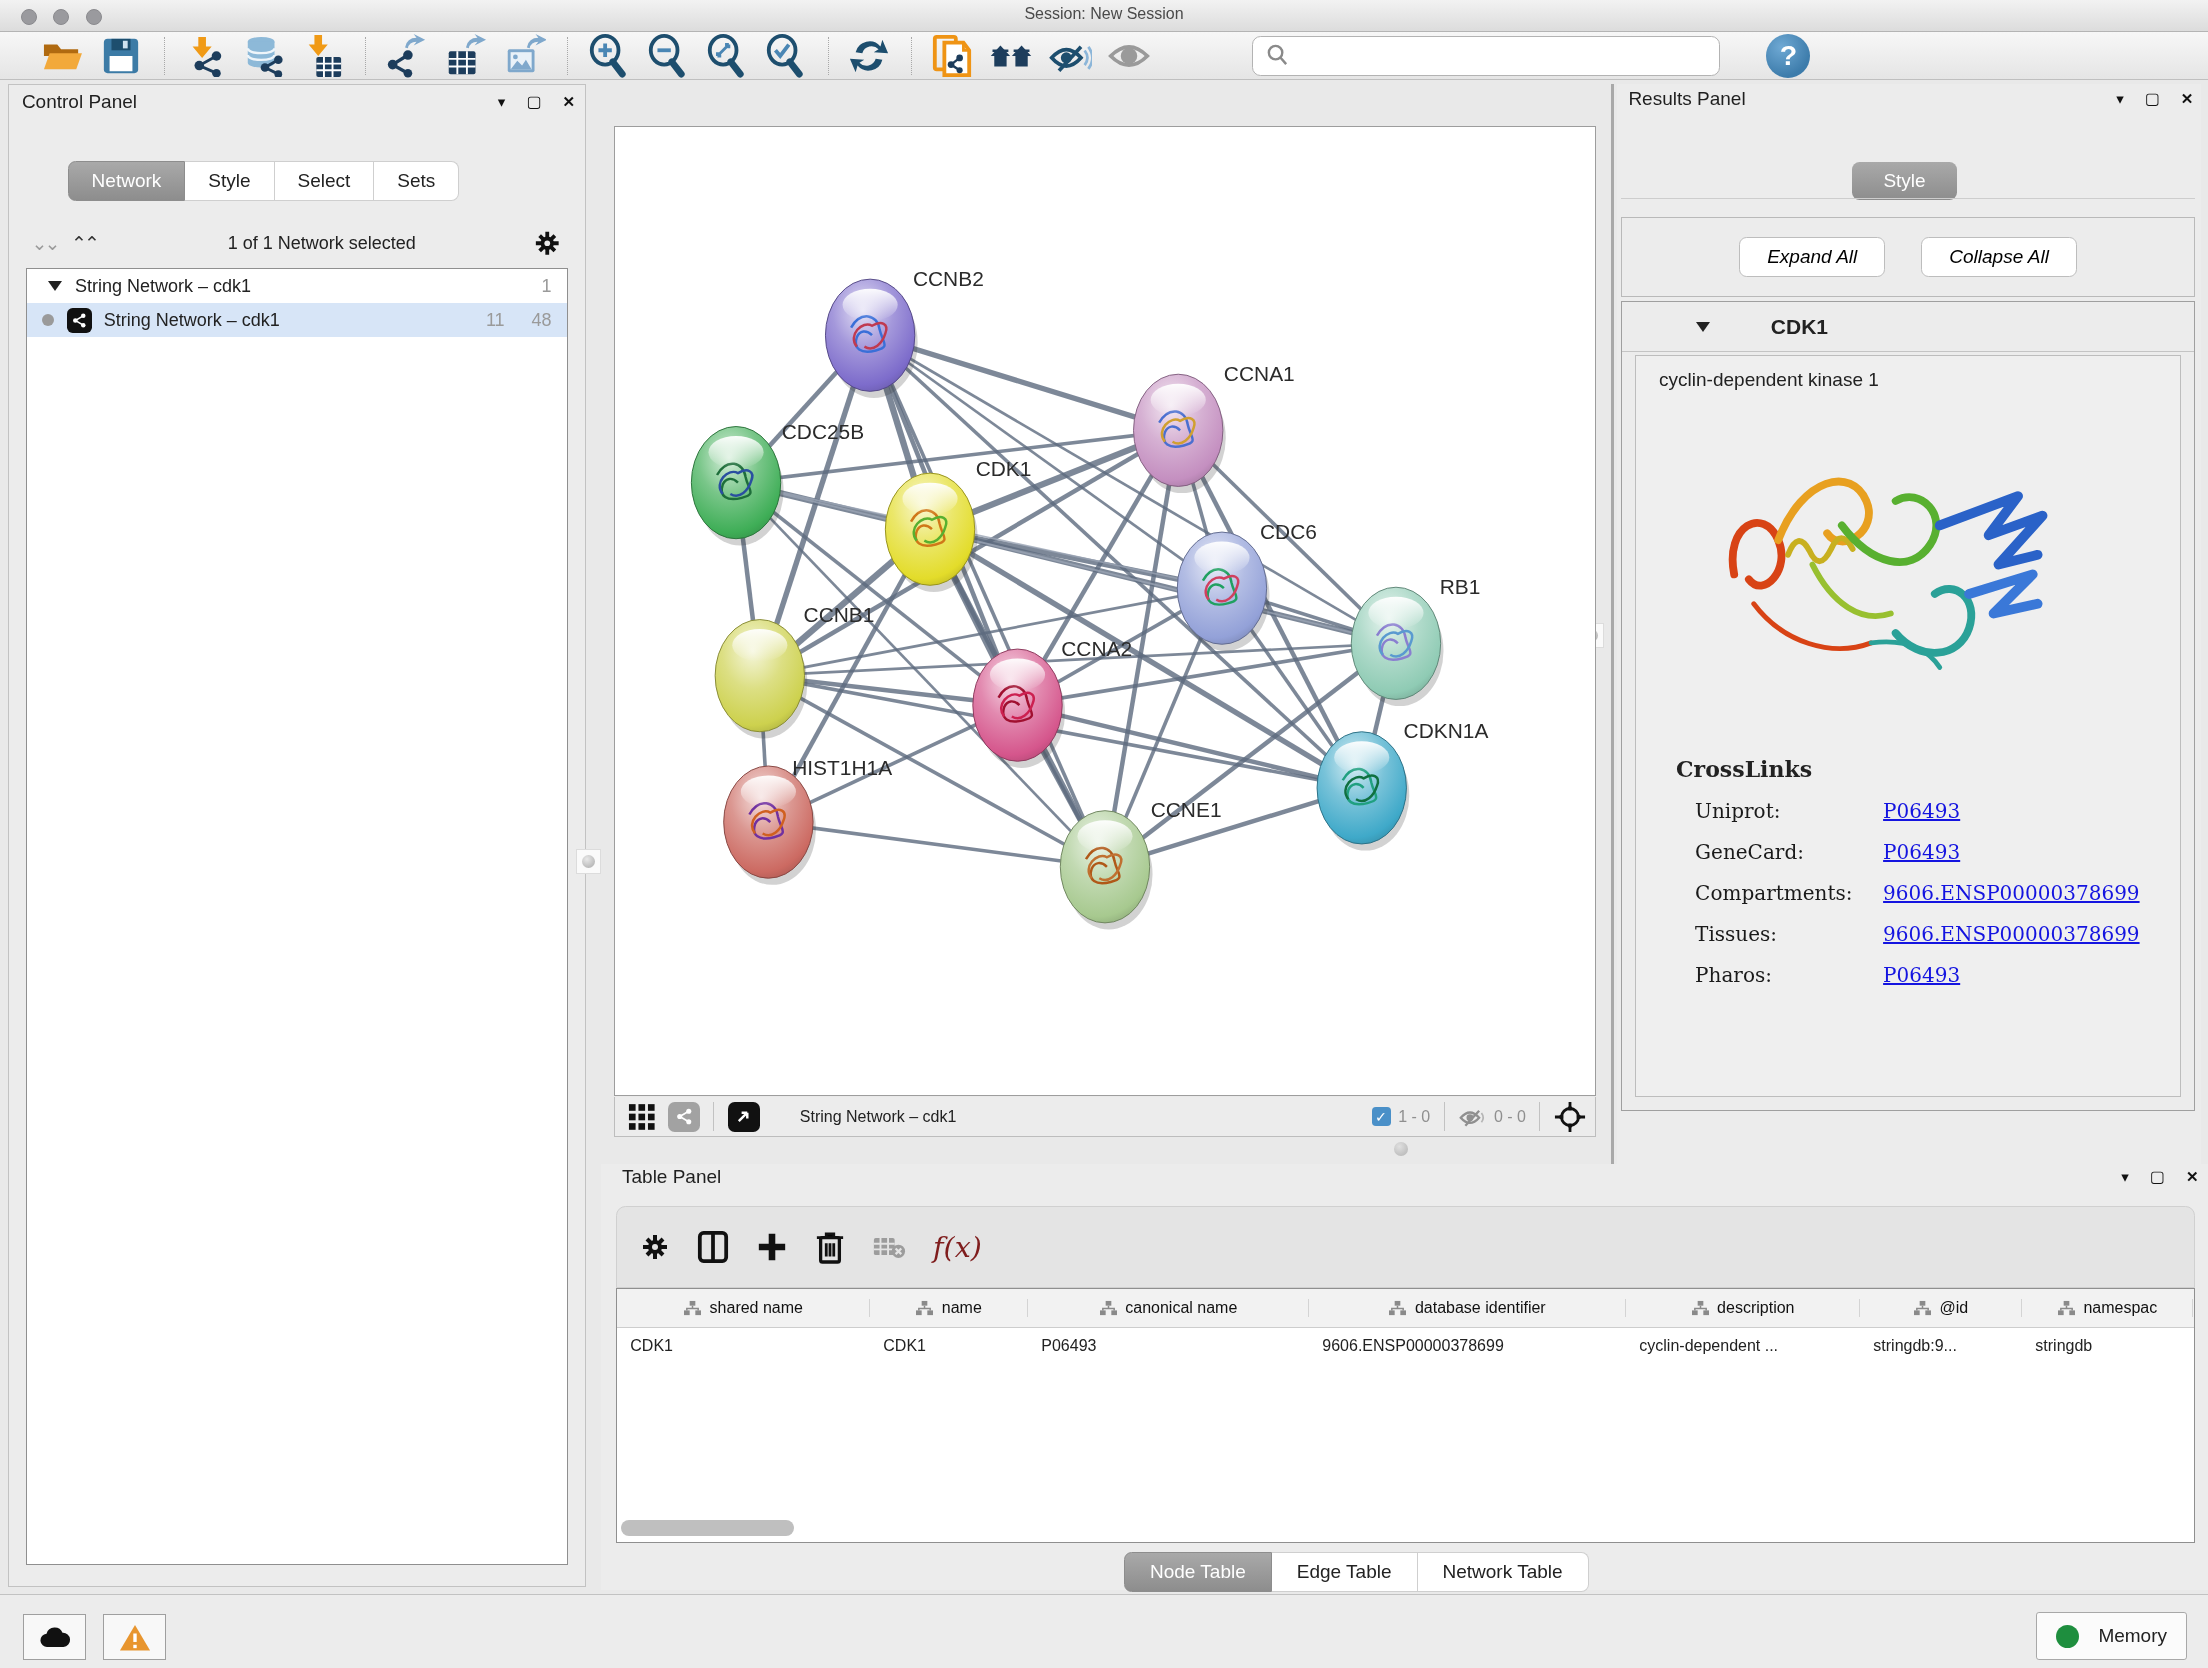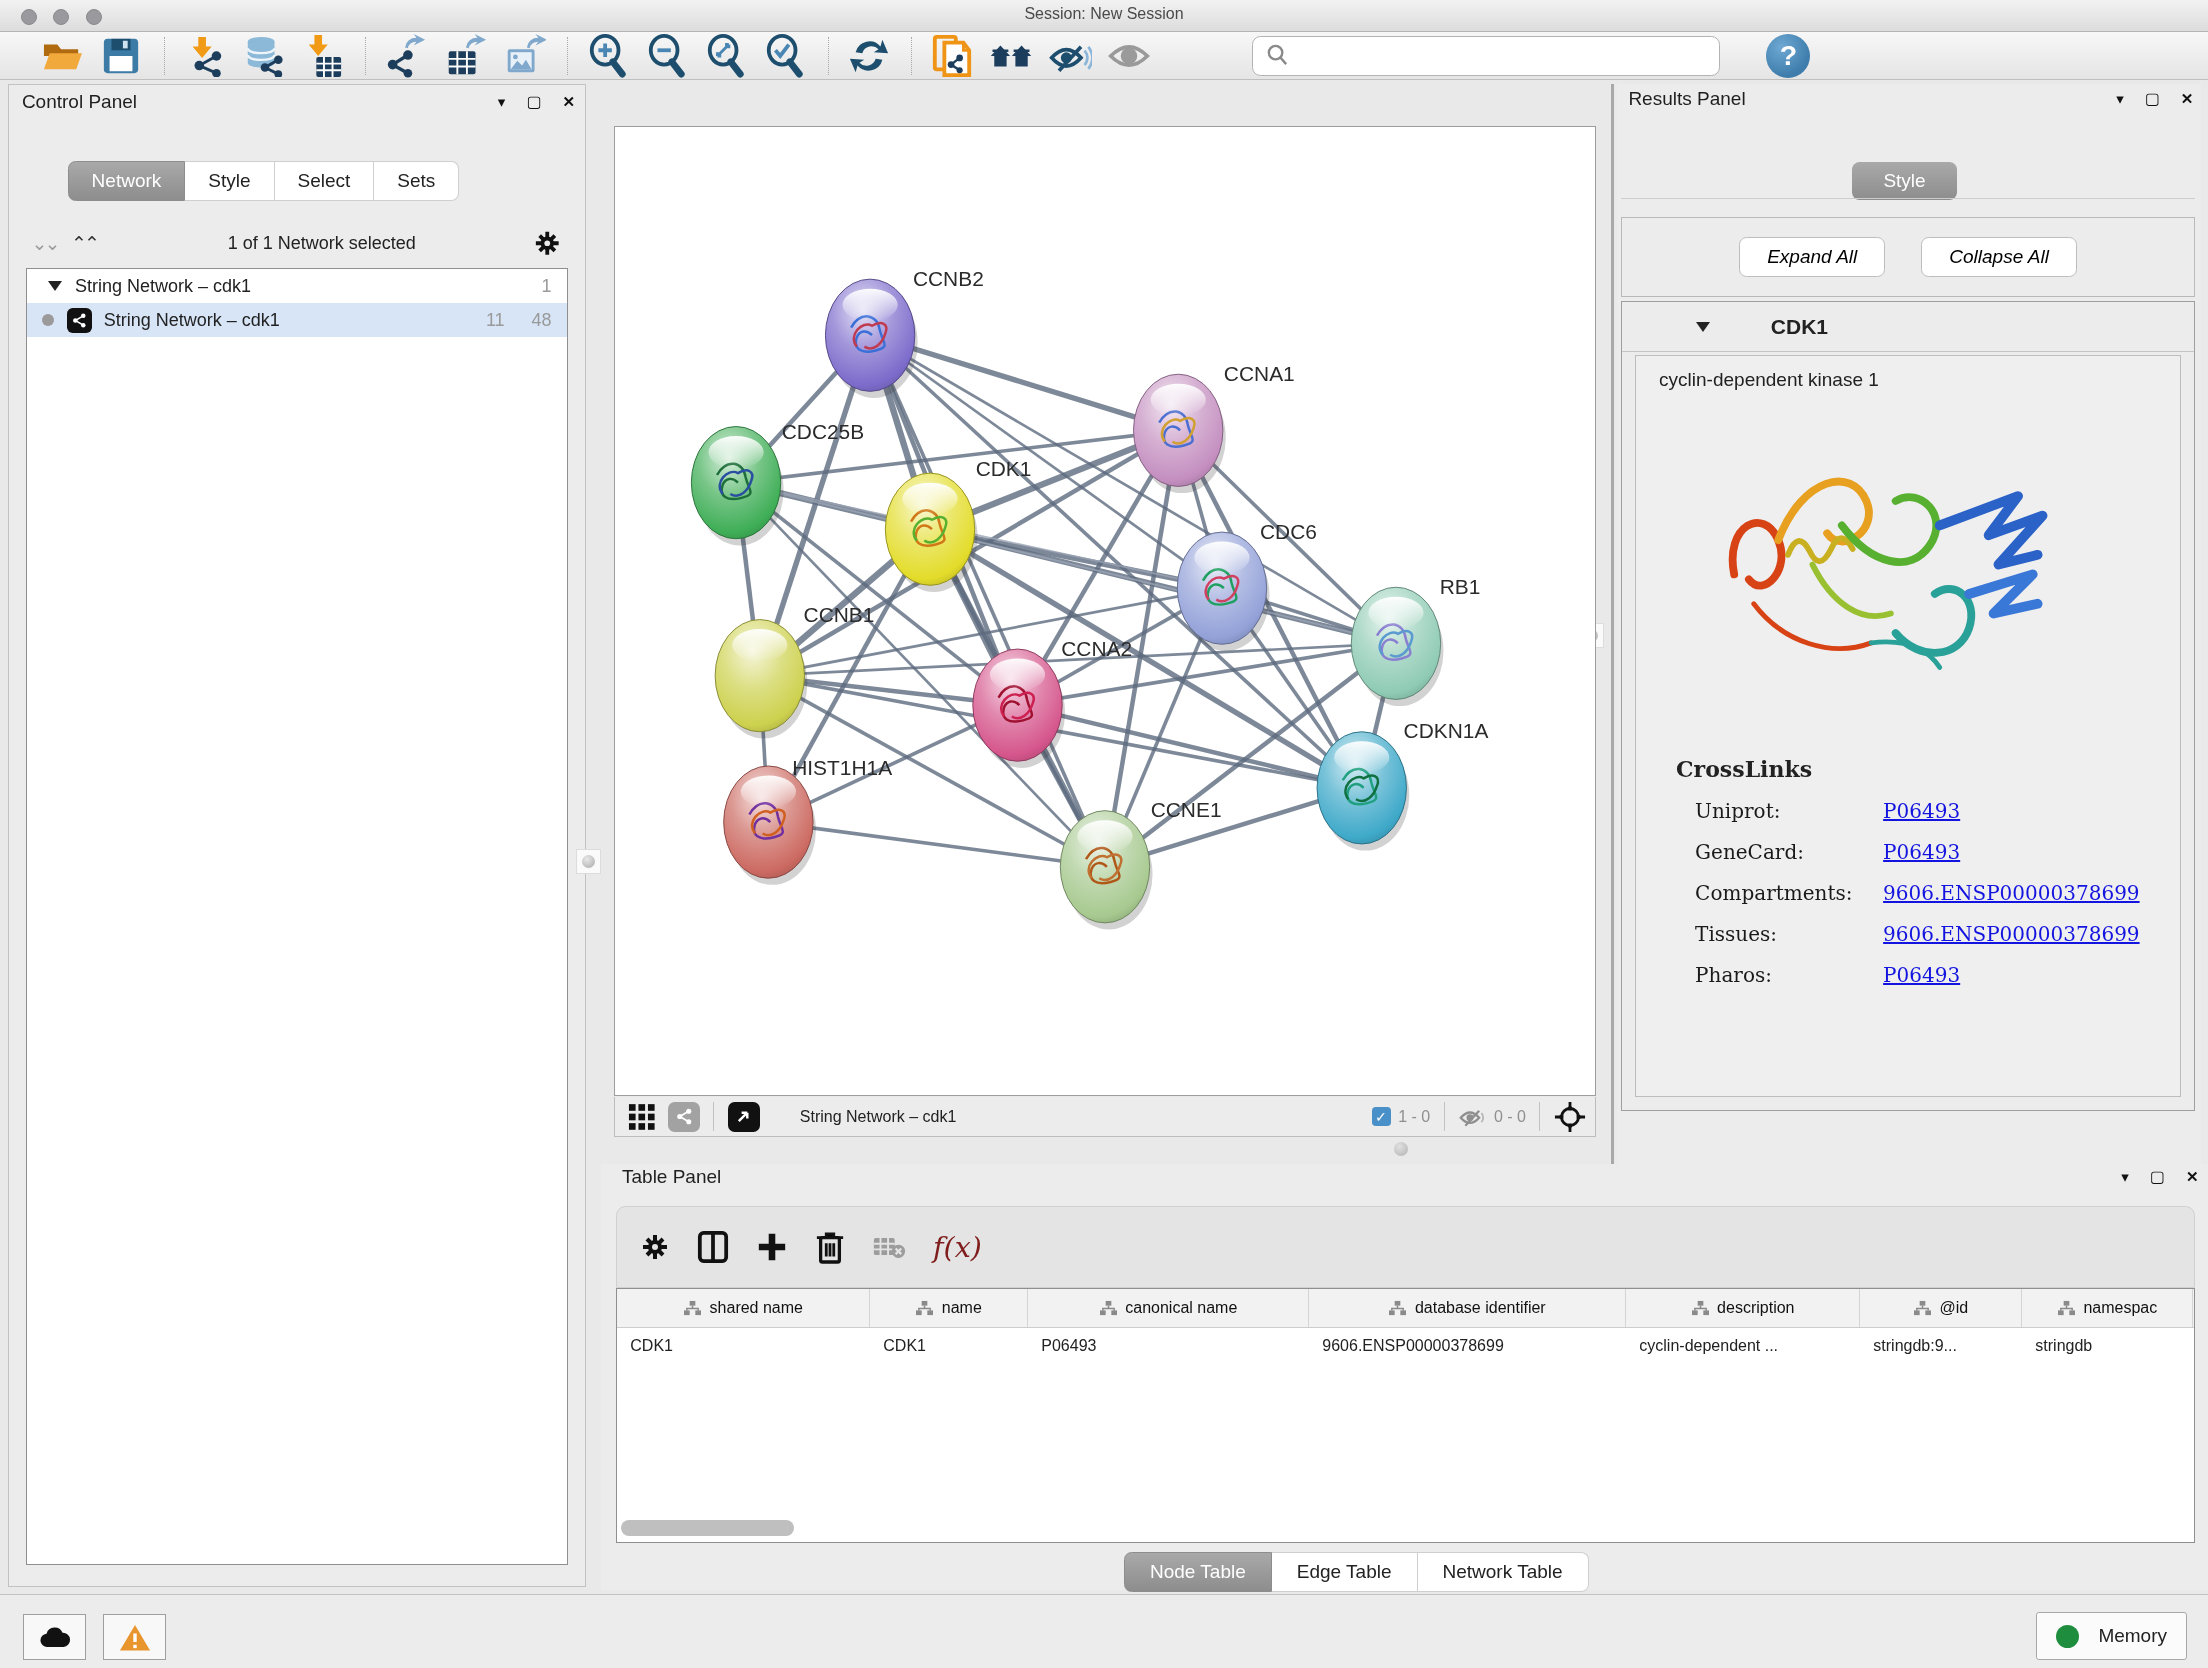--- a/index.html
+++ b/index.html
@@ -82,21 +82,21 @@
   .xl-label{width:188px;color:#1a1a1a;}
   .xl-link{color:#1414e0;text-decoration:underline;}
   
   .table-panel{position:absolute;left:601px;top:1164px;width:1607px;height:426px;background:#ececec;}
   .tp-head{position:absolute;left:21px;top:1.9px;right:9.5px;display:flex;align-items:center;}
   .tp-toolbar{position:absolute;left:15px;top:42px;right:13.3px;height:82px;background:#e4e4e4;border:1px solid #d0d0d0;
     border-radius:9.5px 9.5px 0 0;display:flex;align-items:center;padding-left:23px;box-sizing:border-box;}
   .tpbtn{margin-right:27px;display:flex;align-items:center;justify-content:center;}
   .fx{font-family:"DejaVu Serif","Liberation Serif",serif;font-style:italic;font-size:28.5px;color:#7f1d1d;}
   .tp-table{position:absolute;left:15px;top:124px;right:13.3px;height:253px;background:#fff;border:1px solid #8f8f8f;overflow:hidden;}
-  .tp-hrow{display:flex;height:38px;background:#f2f2f2;border-bottom:1px solid #cdcdcd;}
+  .tp-hrow{display:flex;height:38px;background:#f2f2f2;border-bottom:1px solid #cdcdcd;align-items:center;}
   .tp-hcell{display:flex;align-items:center;justify-content:center;font-size:16px;color:#111;border-right:1px solid #d4d4d4;box-sizing:border-box;gap:7.6px;}
   .tp-drow{display:flex;height:36px;}
   .tp-dcell{display:flex;align-items:center;font-size:16px;padding-left:13.3px;box-sizing:border-box;}
   .tp-scroll{position:absolute;left:3.8px;bottom:5.7px;width:173px;height:16px;border-radius:8.6px;background:#bfbfbf;}
   .bottom-tabs{position:absolute;left:523px;top:388px;display:flex;}
   .btab{height:38px;padding:0 25px;font-size:19px;display:flex;align-items:center;background:#fff;border:1px solid #cfcfcf;border-left:none;}
   .btab:first-child{border-left:1px solid #cfcfcf;border-radius:7.6px 0 0 7.6px;}
   .btab:last-child{border-radius:0 7.6px 7.6px 0;}
   .btab.active{background:linear-gradient(#a9a9a9,#8d8d8d);color:#fff;border-color:#8d8d8d;}
   

